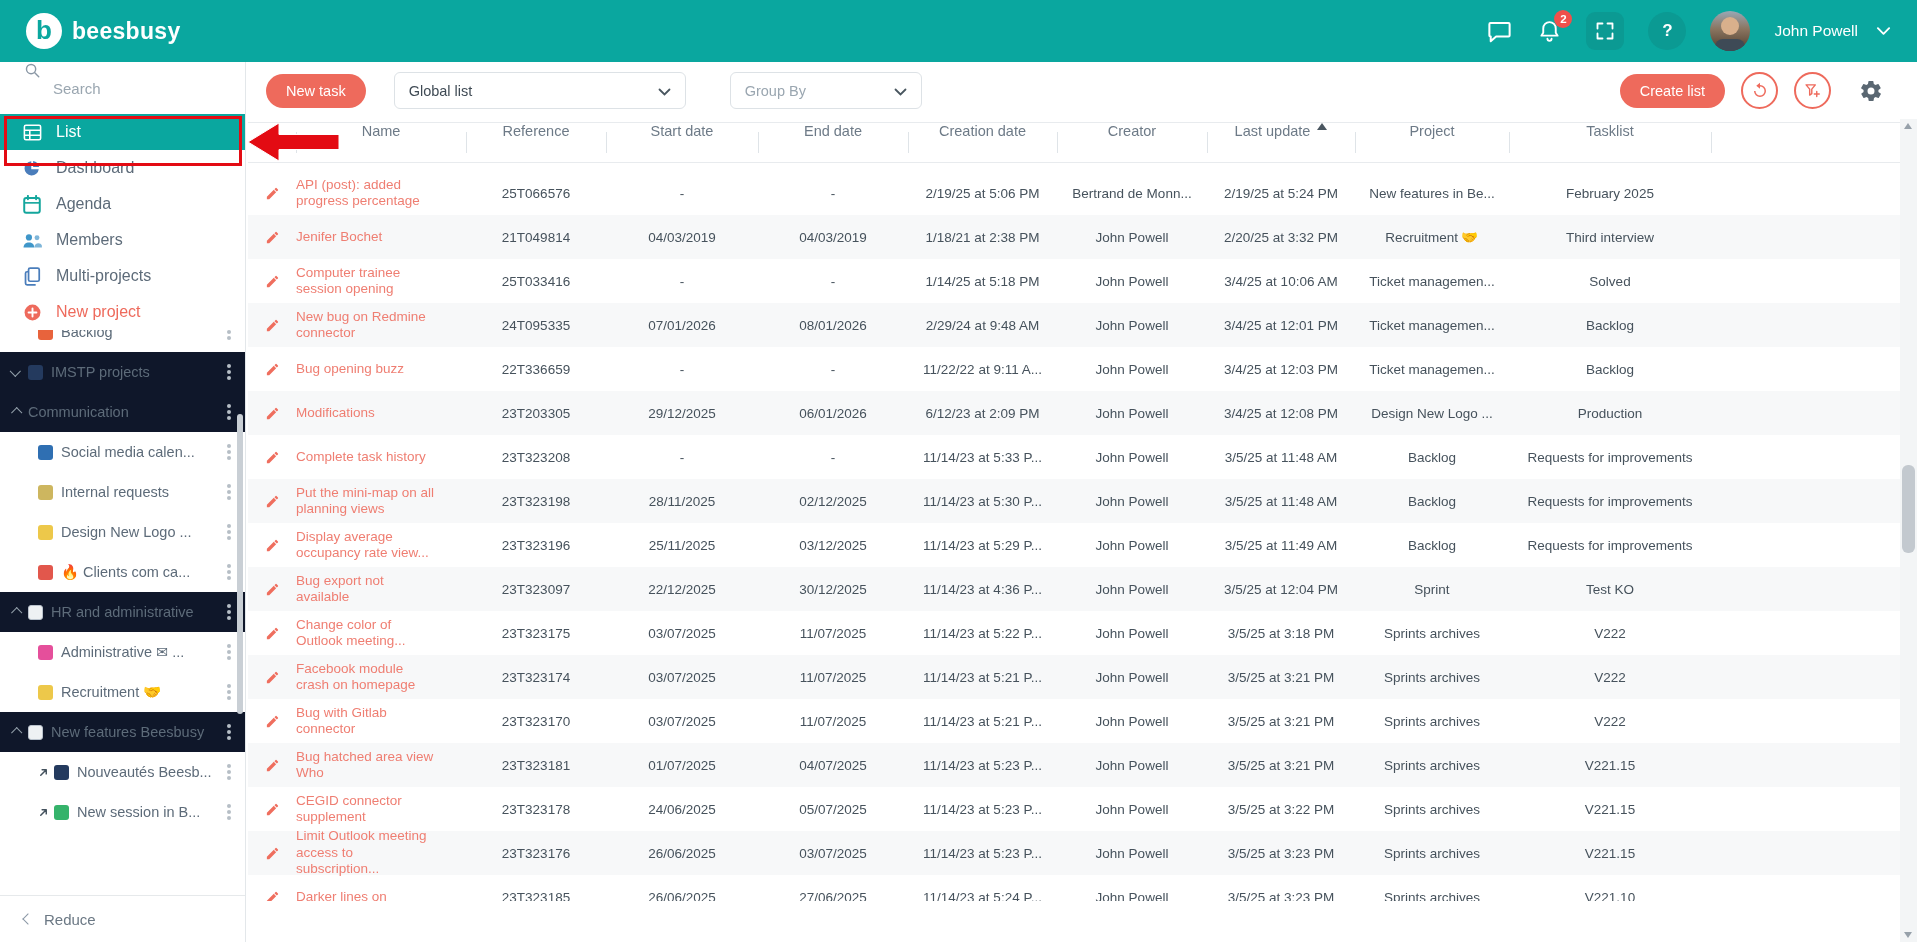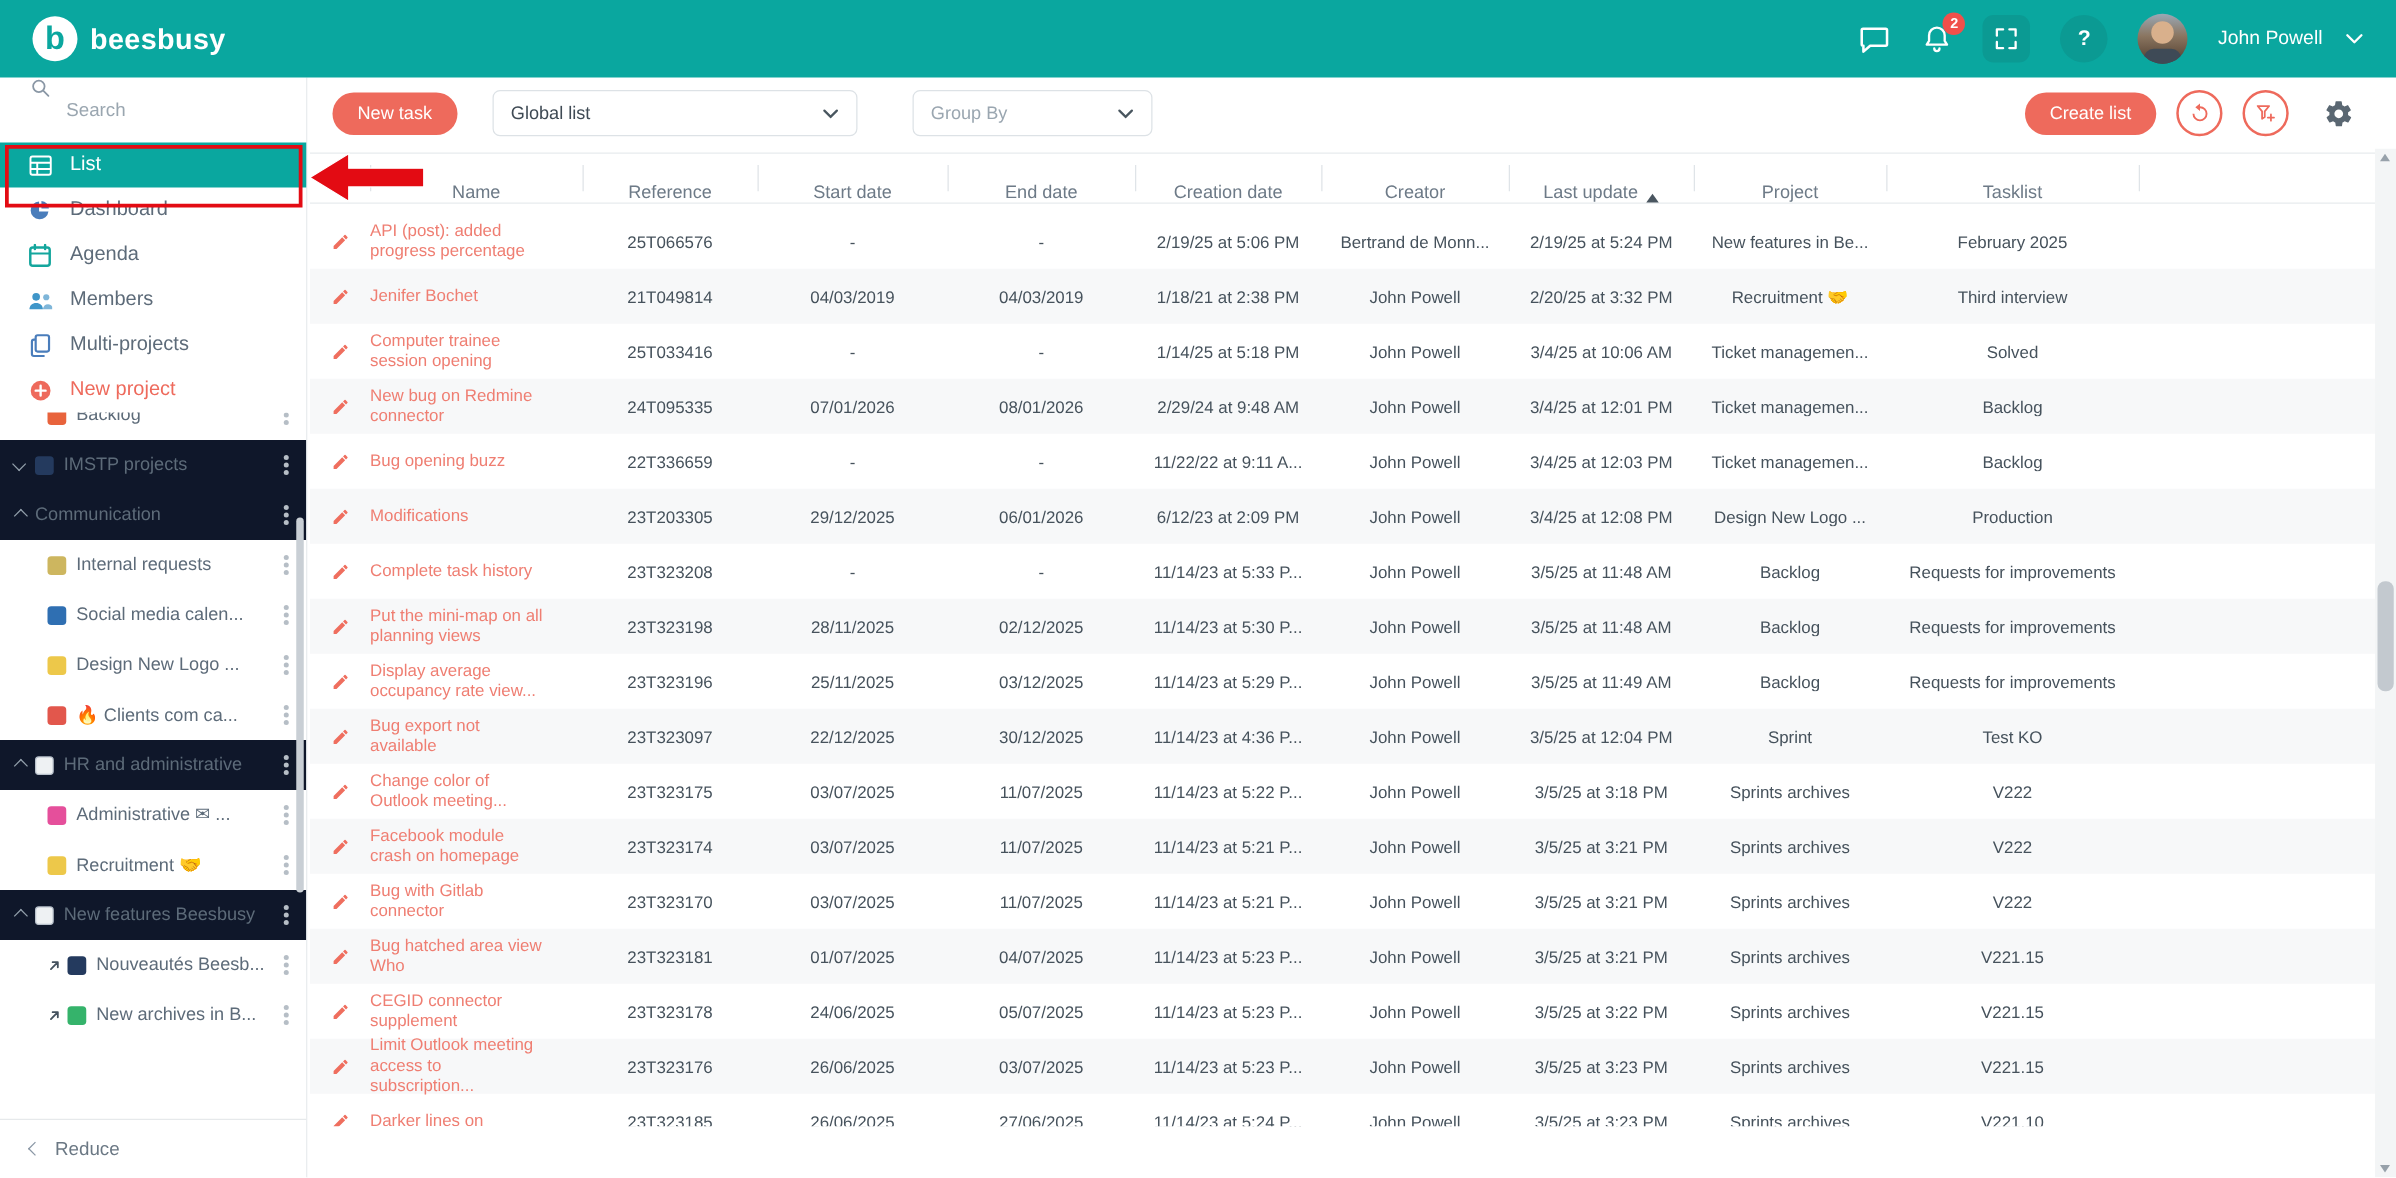--- a/index.html
+++ b/index.html
@@ -60,21 +60,21 @@
   .sel-global{width:292px;margin-left:12px}
   .sel-group{width:192px;margin-left:28px}
   .toolbar-spacer{flex:1}
   .round-btn{width:37px;height:37px;border-radius:50%;border:2px solid #ee6a5c;background:#fff;display:flex;align-items:center;justify-content:center;cursor:pointer;flex:none}
   .gear-btn{margin-left:12px;margin-right:14px;display:flex;align-items:center;cursor:pointer}
 
   
   .table{margin-left:2px;margin-right:17px}
   .t-head,.t-row{display:grid;grid-template-columns:48px 170px 140px 152px 150px 149px 150px 148px 154px 202px minmax(0,1fr)}
   .t-head{height:41px;margin-top:3px;border-top:1px solid #e8ebee;border-bottom:1px solid #e8ebee;align-items:center;color:#6d7a87;font-size:14.5px}
-  .hc{position:relative;height:100%;display:flex;align-items:flex-end;justify-content:center;gap:7px;cursor:pointer}
+  .hc{position:relative;height:100%;display:flex;align-items:flex-start;justify-content:center;gap:7px;cursor:pointer}
   .hc+.hc::before{content:"";position:absolute;left:0;top:9px;bottom:9px;width:1px;background:#dfe4e8}
   .sort-up{width:0;height:0;border-left:5px solid transparent;border-right:5px solid transparent;border-bottom:7px solid #4a5660;display:inline-block}
   .rows{height:730px;overflow:hidden;margin-top:8px}
   .t-row{height:44px;align-items:center;font-size:13.5px;color:#46525c;text-align:center}
   .t-row.even{background:#f7f8f9}
   .tc{overflow:hidden}
   .cell-pencil{display:flex;justify-content:center;cursor:pointer}
   .cell-name{text-align:left;color:#ef7e72;line-height:1.22;padding-right:28px;cursor:pointer}
 
   
@@ -216,28 +216,28 @@
           <span class="tree-label">IMSTP projects</span>
           <span class="kebab"></span>
         </div>
         <div class="tree-row parent">
           <span class="tree-chevron chev-up"></span>
           <span class="tree-label">Communication</span>
           <span class="kebab"></span>
         </div>
         <div class="tree-row child">
           <span class="tree-indent"></span>
+          <span class="proj-icon" style="background:#2f6fb2"></span>
+          <span class="tree-label">Social media calen...</span>
+          <span class="kebab"></span>
+        </div>
+        <div class="tree-row child">
+          <span class="tree-indent"></span>
           <span class="proj-icon" style="background:#cdb65f"></span>
           <span class="tree-label">Internal requests</span>
-          <span class="kebab"></span>
-        </div>
-        <div class="tree-row child">
-          <span class="tree-indent"></span>
-          <span class="proj-icon" style="background:#2f6fb2"></span>
-          <span class="tree-label">Social media calen...</span>
           <span class="kebab"></span>
         </div>
         <div class="tree-row child">
           <span class="tree-indent"></span>
           <span class="proj-icon" style="background:#edc84a"></span>
           <span class="tree-label">Design New Logo ...</span>
           <span class="kebab"></span>
         </div>
         <div class="tree-row child">
           <span class="tree-indent"></span>
@@ -281,21 +281,21 @@
           <span class="kebab"></span>
         </div>
         <div class="tree-row child">
           <span class="tree-indent"></span>
           <span class="share-ic">
             <svg width="11" height="11" viewBox="0 0 12 12">
               <path d="M3 9L9 3M4.5 3H9v4.5" stroke="#44525e" stroke-width="1.6" fill="none" stroke-linecap="round" stroke-linejoin="round"></path>
             </svg>
           </span>
           <span class="proj-icon" style="background:#35b36b"></span>
-          <span class="tree-label">New archives in B...</span>
+          <span class="tree-label">New session in B...</span>
           <span class="kebab"></span>
         </div>
       </div>
     <div class="sidebar-footer">
       <span class="reduce-chev"></span>
       <span>Reduce</span>
     </div>
   </aside>
 
   <main class="main">

